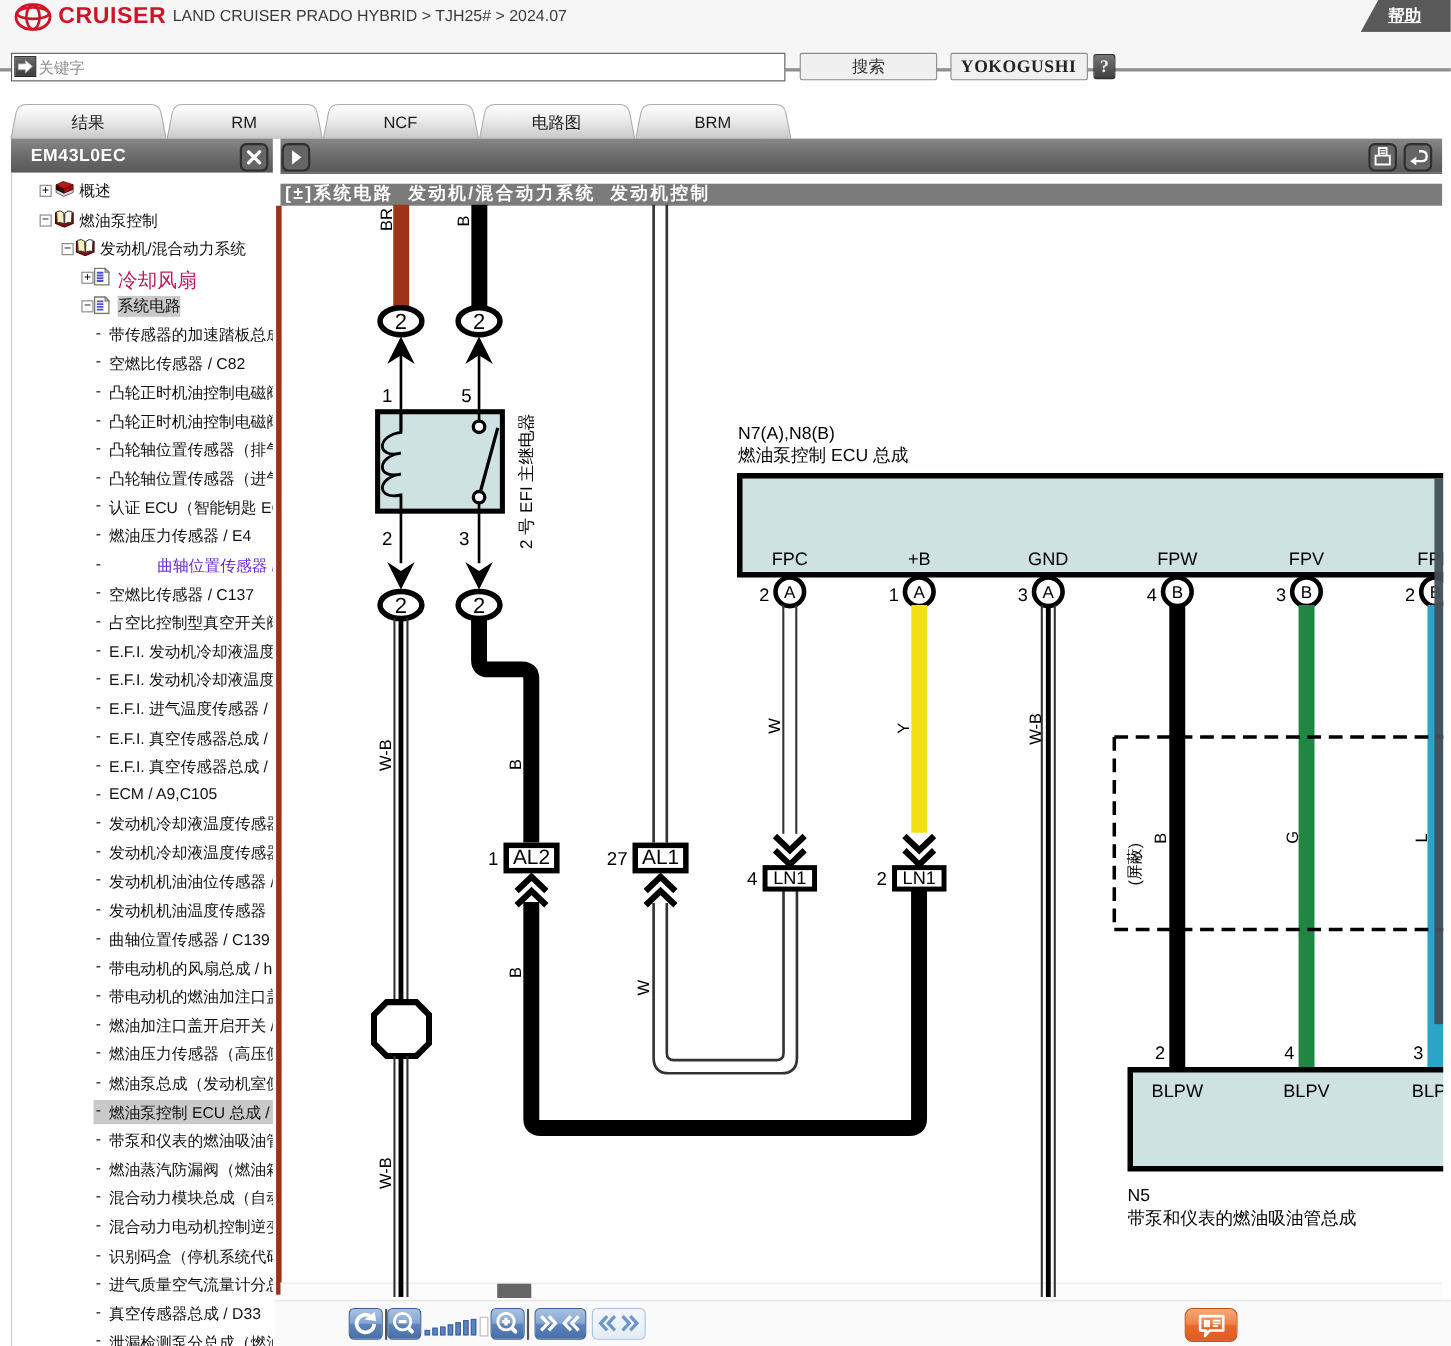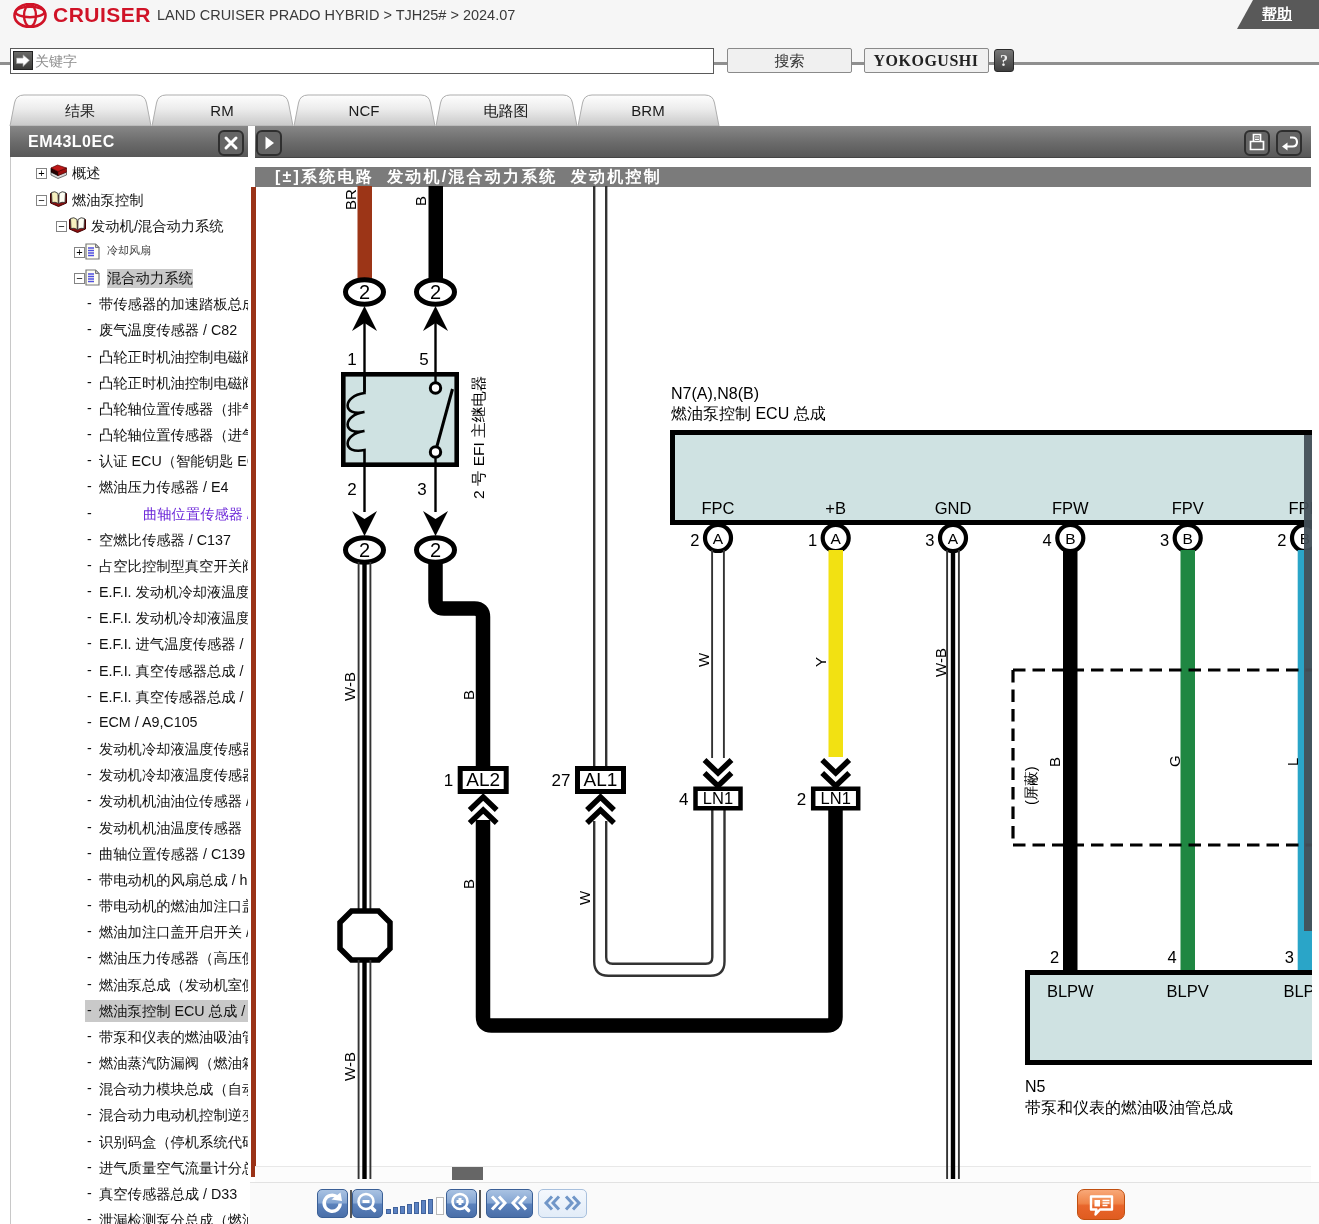--- a/index.html
+++ b/index.html
@@ -101,38 +101,38 @@
         </svg></span>
       <span class="abs" style="left:80px;top:3px;font-size:14.3px;color:#111;white-space:nowrap;">发动机/混合动力系统</span>
     </div>
 <div class="abs" style="left:0;top:82.8px;width:238px;height:26px">
       <span class="abs" style="left:63px;top:7px;width:11px;height:11px;border:1px solid #848484;background:#fff;font-size:11px;line-height:9px;text-align:center;color:#000">+</span>
       <span class="abs" style="left:74px;top:3px"><svg class="ticon" width="15" height="17" viewBox="0 0 15 17">
           <path d="M1 1 L10.5 1 L14 4.5 L14 16 L1 16 Z" fill="#fffef2" stroke="#777" stroke-width="1.2"></path>
           <path d="M10.5 1 L10.5 4.5 L14 4.5 Z" fill="#d0d0d0" stroke="#777" stroke-width="1"></path>
           <path d="M3 5 h6 M3 7.5 h6 M3 10 h6 M3 12.5 h6" stroke="#5050e0" stroke-width="1.7"></path>
         </svg></span>
-      <span class="abs" style="left:96px;top:3px;font-size:11px;color:#404040;white-space:nowrap;">冷却风扇</span>
+      <span class="abs" style="left:96px;top:3px;font-size:18px;color:#be185d;white-space:nowrap;">冷却风扇</span>
     </div>
 <div class="abs" style="left:0;top:109.0px;width:238px;height:26px">
       <span class="abs" style="left:63px;top:7px;width:11px;height:11px;border:1px solid #848484;background:#fff;font-size:11px;line-height:9px;text-align:center;color:#000">−</span>
       <span class="abs" style="left:74px;top:3px"><svg class="ticon" width="15" height="17" viewBox="0 0 15 17">
           <path d="M1 1 L10.5 1 L14 4.5 L14 16 L1 16 Z" fill="#fffef2" stroke="#777" stroke-width="1.2"></path>
           <path d="M10.5 1 L10.5 4.5 L14 4.5 Z" fill="#d0d0d0" stroke="#777" stroke-width="1"></path>
           <path d="M3 5 h6 M3 7.5 h6 M3 10 h6 M3 12.5 h6" stroke="#5050e0" stroke-width="1.7"></path>
         </svg></span>
-      <span class="abs" style="left:96px;top:3px;font-size:14.3px;color:#111;white-space:nowrap;background:#c9c9c9;">混合动力系统</span>
+      <span class="abs" style="left:96px;top:3px;font-size:14.3px;color:#111;white-space:nowrap;background:#c9c9c9;">系统电路</span>
     </div>
 <div class="abs" style="left:0;top:135.2px;width:238px;height:26px">
       <span class="abs" style="left:76px;top:3px;font-size:14.3px;color:#111">-</span>
       <span class="abs" style="left:88px;top:3px;font-size:14.3px;color:#111;white-space:nowrap;">带传感器的加速踏板总成 / A2</span>
     </div>
 <div class="abs" style="left:0;top:161.3px;width:238px;height:26px">
       <span class="abs" style="left:76px;top:3px;font-size:14.3px;color:#111">-</span>
-      <span class="abs" style="left:88px;top:3px;font-size:14.3px;color:#111;white-space:nowrap;">废气温度传感器 / C82</span>
+      <span class="abs" style="left:88px;top:3px;font-size:14.3px;color:#111;white-space:nowrap;">空燃比传感器 / C82</span>
     </div>
 <div class="abs" style="left:0;top:187.5px;width:238px;height:26px">
       <span class="abs" style="left:76px;top:3px;font-size:14.3px;color:#111">-</span>
       <span class="abs" style="left:88px;top:3px;font-size:14.3px;color:#111;white-space:nowrap;">凸轮正时机油控制电磁阀（排</span>
     </div>
 <div class="abs" style="left:0;top:213.7px;width:238px;height:26px">
       <span class="abs" style="left:76px;top:3px;font-size:14.3px;color:#111">-</span>
       <span class="abs" style="left:88px;top:3px;font-size:14.3px;color:#111;white-space:nowrap;">凸轮正时机油控制电磁阀（进</span>
     </div>
 <div class="abs" style="left:0;top:239.8px;width:238px;height:26px">
@@ -258,21 +258,21 @@
     </div>
 <div class="abs" style="left:0;top:1024.9px;width:238px;height:26px">
       <span class="abs" style="left:76px;top:3px;font-size:14.3px;color:#111">-</span>
       <span class="abs" style="left:88px;top:3px;font-size:14.3px;color:#111;white-space:nowrap;">真空传感器总成 / D33</span>
     </div>
 <div class="abs" style="left:0;top:1051.1px;width:238px;height:26px">
       <span class="abs" style="left:76px;top:3px;font-size:14.3px;color:#111">-</span>
       <span class="abs" style="left:88px;top:3px;font-size:14.3px;color:#111;white-space:nowrap;">泄漏检测泵分总成（燃油箱</span>
     </div>
 </div>
-<div class="abs" style="left:255px;top:166.5px;width:1056px;height:20px;background:#7b7b7b;color:#fff;font-weight:bold;font-size:16px;letter-spacing:2.2px;line-height:20px"><span style="margin-left:20px">[±]系统电路&nbsp; 发动机/混合动力系统&nbsp; 发动机控制</span></div>
+<div class="abs" style="left:255px;top:166.5px;width:1056px;height:20px;background:#7b7b7b;color:#fff;font-weight:bold;font-size:16px;letter-spacing:2.2px;line-height:20px"><span style="margin-left:4px">[±]系统电路&nbsp; 发动机/混合动力系统&nbsp; 发动机控制</span></div>
 <div class="abs" style="left:251px;top:187px;width:5px;height:990px;background:#9a3217"></div>
 <div class="abs" style="left:255px;top:1166px;width:1056px;height:16px;background:#fcfcfc;border-top:1px solid #e8e8e8"></div>
 <svg class="abs" style="left:255px;top:186px" width="1057" height="994" viewBox="255 186 1057 994" font-family="Liberation Sans,sans-serif">
 <rect x="357.5" y="186" width="14.5" height="94" fill="#9c3517"></rect>
     <rect x="428.5" y="186" width="14.5" height="94" fill="#000"></rect>
     <text x="356" y="210" font-size="15" transform="rotate(-90 356 210)" fill="#000">BR</text>
     <text x="426" y="206" font-size="15" transform="rotate(-90 426 206)" fill="#000">B</text>
     <path d="M594.2 186 V766" stroke="#333" stroke-width="2.4" fill="none"></path>
     <path d="M606.2 186 V766" stroke="#333" stroke-width="2.4" fill="none"></path>
     <ellipse cx="364.5" cy="292" rx="19" ry="12.3" fill="#fff" stroke="#000" stroke-width="5"></ellipse>

